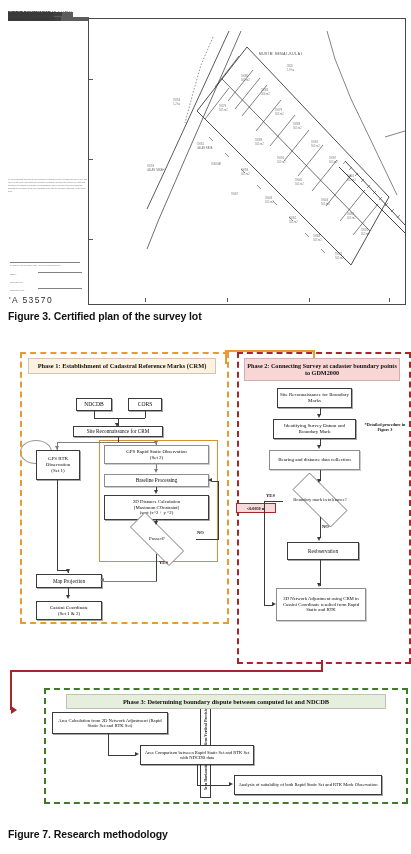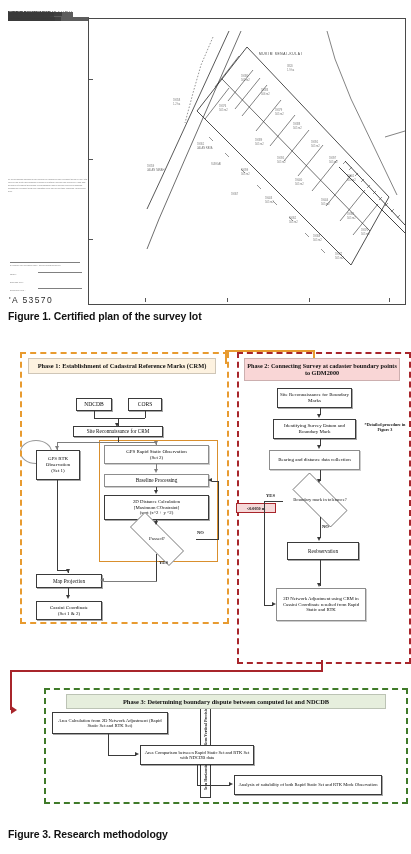--- a/index.html
+++ b/index.html
@@ -273,21 +273,21 @@
     </svg>
     <div class="tick" style="left:56px;top:279px;"></div>
     <div class="tick" style="left:138px;top:279px;"></div>
     <div class="tick" style="left:220px;top:279px;"></div>
     <div class="tick" style="left:300px;top:279px;"></div>
     <div class="tick-h" style="left:0px;top:60px;"></div>
     <div class="tick-h" style="left:0px;top:140px;"></div>
     <div class="tick-h" style="left:0px;top:220px;"></div>
   </div>
 
-  <div class="fig-cap" id="cap1">Figure 1. Certified plan of the survey lot</div>
+  <div class="fig-cap" id="cap1">Figure 3. Certified plan of the survey lot</div>
 </div>
 
 <div class="fig2">
 
   <div class="phase ph1"></div>
   <div class="ph-hdr ph1-hdr" style="position:absolute;left:28px;top:20px;">Phase 1: Establishment of Cadastral Reference Marks (CRM)</div>
 
   <div class="loopbox" style="left:99px;top:102px;width:117px;height:120px;"></div>
 
   <div class="bx bx-k" style="left:76px;top:60px;width:36px;height:13px;font-size:5.6px;">NDCDB</div>
@@ -414,13 +414,13 @@
   <div class="ln lnv" style="left:108px;top:396px;height:21px;"></div>
   <div class="ln lnh" style="left:108px;top:416.5px;width:28px;"></div>
   <div class="arw arw-r" style="left:135px;top:414px;"></div>
 
   <div class="ln lnv" style="left:197px;top:427px;height:20px;"></div>
   <div class="ln lnh" style="left:197px;top:446.5px;width:33px;"></div>
   <div class="arw arw-r" style="left:229px;top:444px;"></div>
 
 </div>
 
-<div class="fig-cap" id="cap2">Figure 3. Research methodology</div>
+<div class="fig-cap" id="cap2">Figure 7. Research methodology</div>
 
 </body></html>

